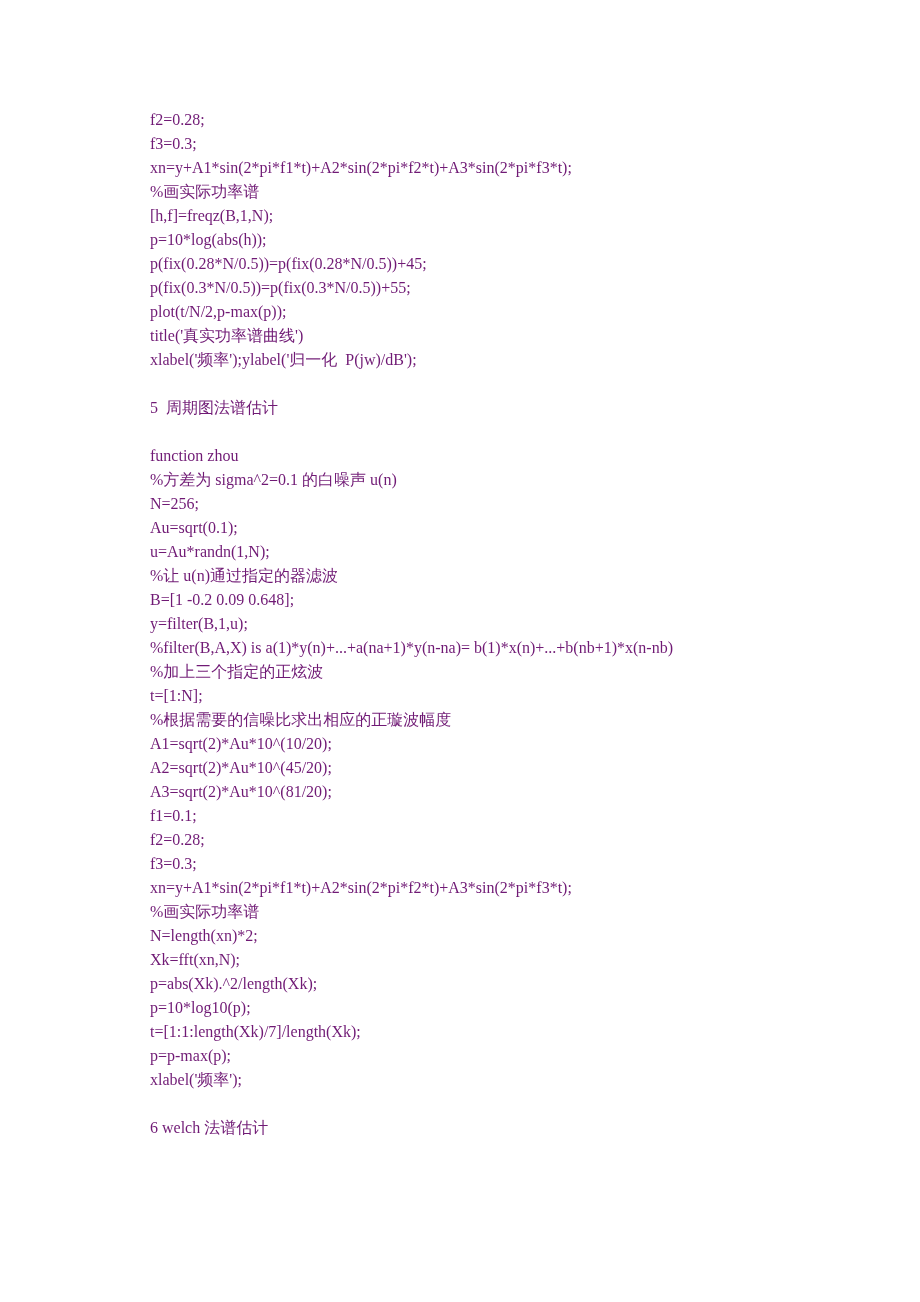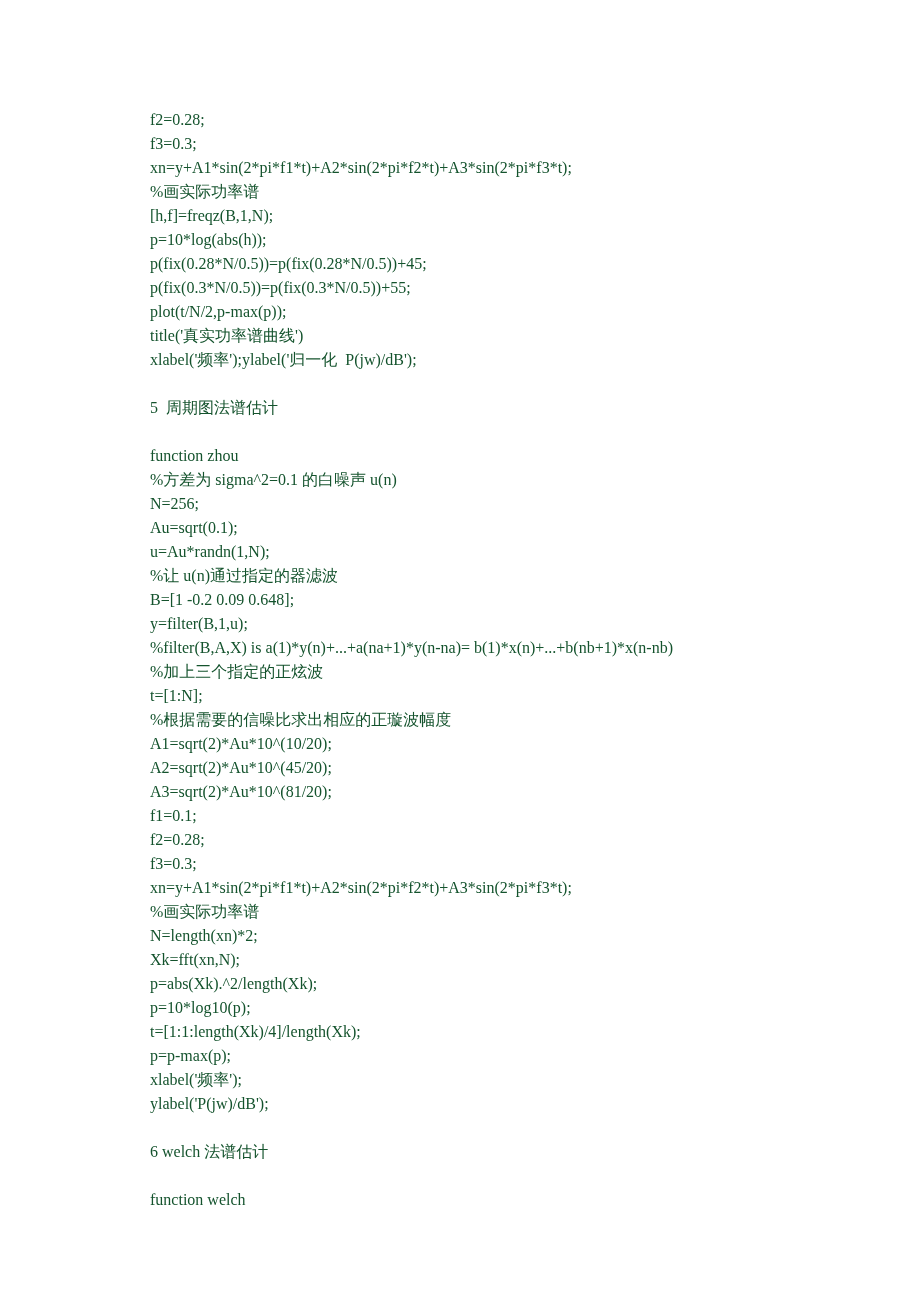--- a/index.html
+++ b/index.html
@@ -9,21 +9,21 @@
     width: 920px;
   }
   .page {
     width: 920px;
     min-height: 1302px;
     padding: 108px 150px 0 150px;
     box-sizing: border-box;
     font-family: "Times New Roman", "SimSun", serif;
     font-size: 16px;
     line-height: 24px;
-    color: #14532d;
+    color: #701a75;
   }
   .line {
     white-space: pre;
   }
   .spacer {
     height: 24px;
   }
 </style>
 </head>
 <body>
@@ -65,26 +65,24 @@
   <div class="line">A3=sqrt(2)*Au*10^(81/20);</div>
   <div class="line">f1=0.1;</div>
   <div class="line">f2=0.28;</div>
   <div class="line">f3=0.3;</div>
   <div class="line">xn=y+A1*sin(2*pi*f1*t)+A2*sin(2*pi*f2*t)+A3*sin(2*pi*f3*t);</div>
   <div class="line">%画实际功率谱</div>
   <div class="line">N=length(xn)*2;</div>
   <div class="line">Xk=fft(xn,N);</div>
   <div class="line">p=abs(Xk).^2/length(Xk);</div>
   <div class="line">p=10*log10(p);</div>
-  <div class="line">t=[1:1:length(Xk)/4]/length(Xk);</div>
+  <div class="line">t=[1:1:length(Xk)/7]/length(Xk);</div>
   <div class="line">p=p-max(p);</div>
   <div class="line">xlabel('频率');</div>
-  <div class="line">ylabel('P(jw)/dB');</div>
 
   <div class="spacer"></div>
 
   <div class="line">6 welch 法谱估计</div>
 
   <div class="spacer"></div>
 
-  <div class="line">function welch</div>
 
 </div>
 
 </body></html>

